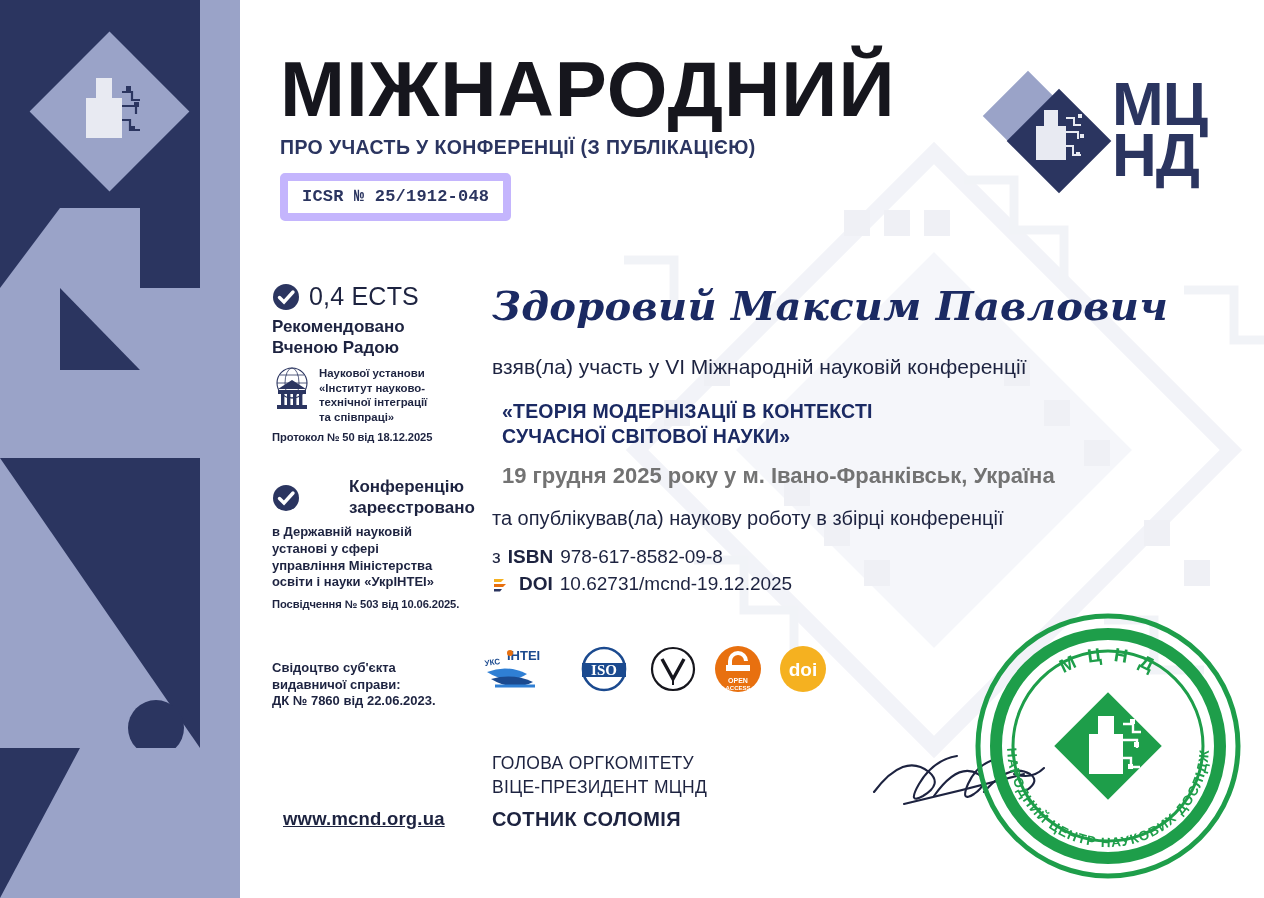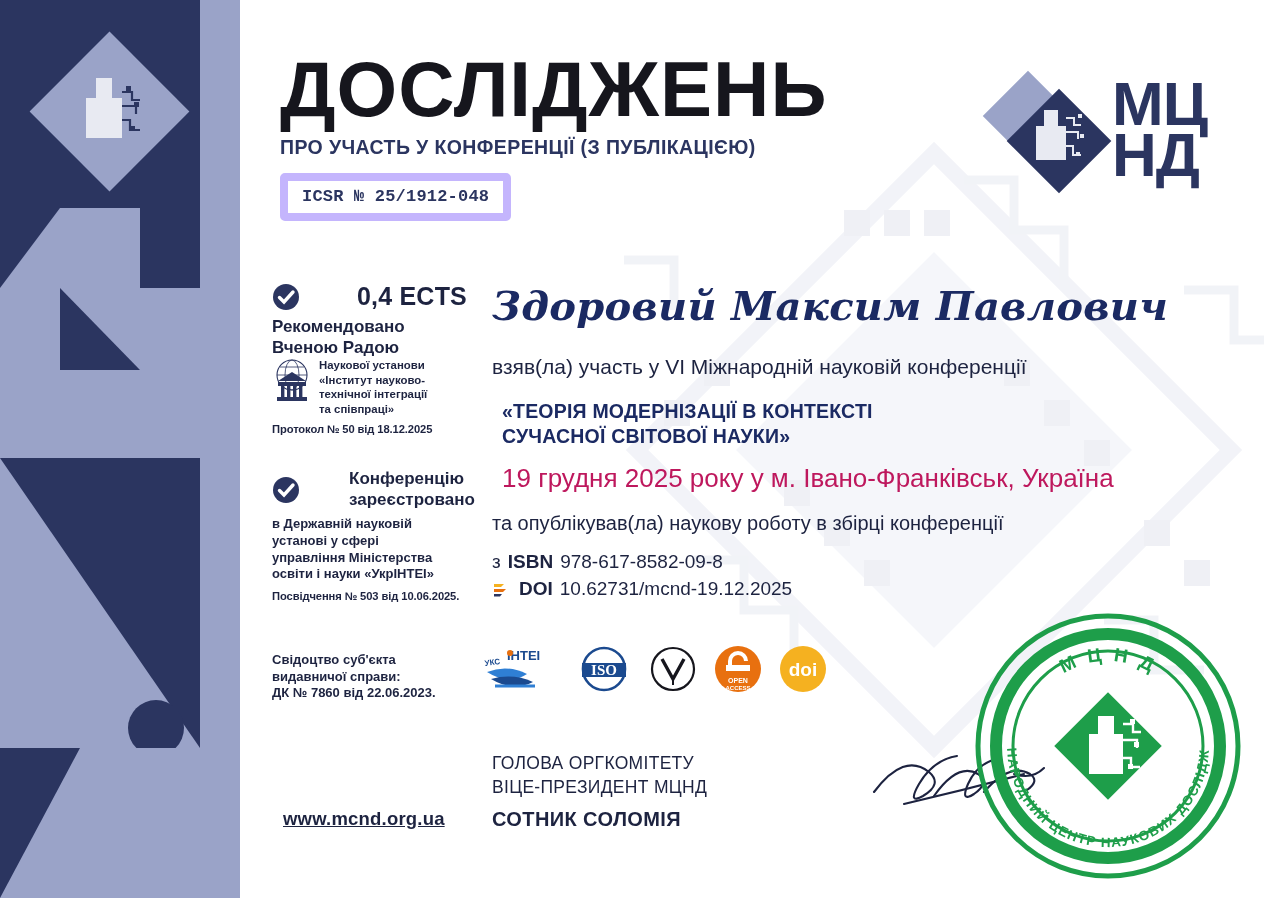--- a/index.html
+++ b/index.html
@@ -136,32 +136,32 @@
 
   
   .leftcol {
     position: absolute; left: 272px; top: 282px; width: 200px;
     color: #1d2340;
   }
   .lc-row { display: flex; align-items: center; gap: 9px; }
   .check {
     width: 28px; height: 28px; flex: none;
   }
-  .lc-ects { font-size: 25px; font-weight: bold; letter-spacing: 0.2px; margin-left: 48px; }
+  .lc-ects { font-size: 25px; font-weight: normal; letter-spacing: 0.2px; }
   .lc-strong {
     margin-top: 6px;
     font-size: 17px; font-weight: bold; line-height: 1.22;
   }
   .lc-small {
     font-size: 13px; font-weight: bold; line-height: 1.28; margin-top: 6px;
   }
   .lc-tiny {
     font-size: 11.2px; font-weight: bold; margin-top: 7px; letter-spacing: -0.1px;
   }
-  .inst-row { display: flex; gap: 7px; align-items: flex-start; }
+  .inst-row { display: flex; gap: 7px; margin-top: 8px; align-items: flex-start; }
   .inst-icon { width: 40px; height: 46px; flex: none; }
   .inst-text { font-size: 11.4px; font-weight: bold; line-height: 1.26; }
   .block-gap { height: 34px; }
   .site {
     position: absolute; left: 283px; top: 808px;
     font-size: 18.5px; font-weight: bold; color: #1d2340;
     letter-spacing: 0.2px;
   }
 
   
@@ -175,21 +175,21 @@
   .line-took {
     margin-top: 26px; font-size: 21px; color: #1d2340;
   }
   .conf-title {
     margin-top: 20px;
     font-size: 19.5px; font-weight: bold; color: #1b2a63;
     line-height: 1.28; letter-spacing: 0.2px;
     padding-left: 10px;
   }
   .conf-date {
-    margin-top: 14px; font-size: 26px; font-weight: normal; color: #be185d;
+    margin-top: 14px; font-size: 22px; font-weight: bold; color: #737373;
     padding-left: 10px;
   }
   .line-pub {
     margin-top: 18px; font-size: 20px; color: #1d2340;
   }
   .isbn-row {
     margin-top: 16px; font-size: 19px; color: #1d2340;
     display: flex; align-items: center; gap: 7px;
   }
   .doi-row {
@@ -284,21 +284,21 @@
 
   <div class="tri-block2"></div>
   <div class="tri-diag"></div>
   <div class="lb-circle"></div>
 
   <div class="lb-bottom-light"></div>
   <div class="lb-bottom-dark-tri"></div>
 </div>
 
 <div class="header">
-  <div class="cert-title">ДОСЛІДЖЕНЬ</div>
+  <div class="cert-title">МІЖНАРОДНИЙ</div>
   <div class="cert-sub">ПРО УЧАСТЬ У КОНФЕРЕНЦІЇ (З ПУБЛІКАЦІЄЮ)</div>
   <div class="icsr-badge">ICSR № 25/1912-048</div>
 </div>
 
 <div class="logo-block">
   <svg width="130" height="140" viewBox="0 0 130 140">
     <g>
       <rect x="14" y="24" width="64" height="64" transform="rotate(45 46 56)" fill="#9aa3c8"></rect>
       <rect x="40" y="44" width="74" height="74" transform="rotate(45 77 81)" fill="#2b3560"></rect>
       <path d="M62 50 h14 v16 h8 v34 h-30 v-34 h8 z" fill="#e8eaf2"></path>

